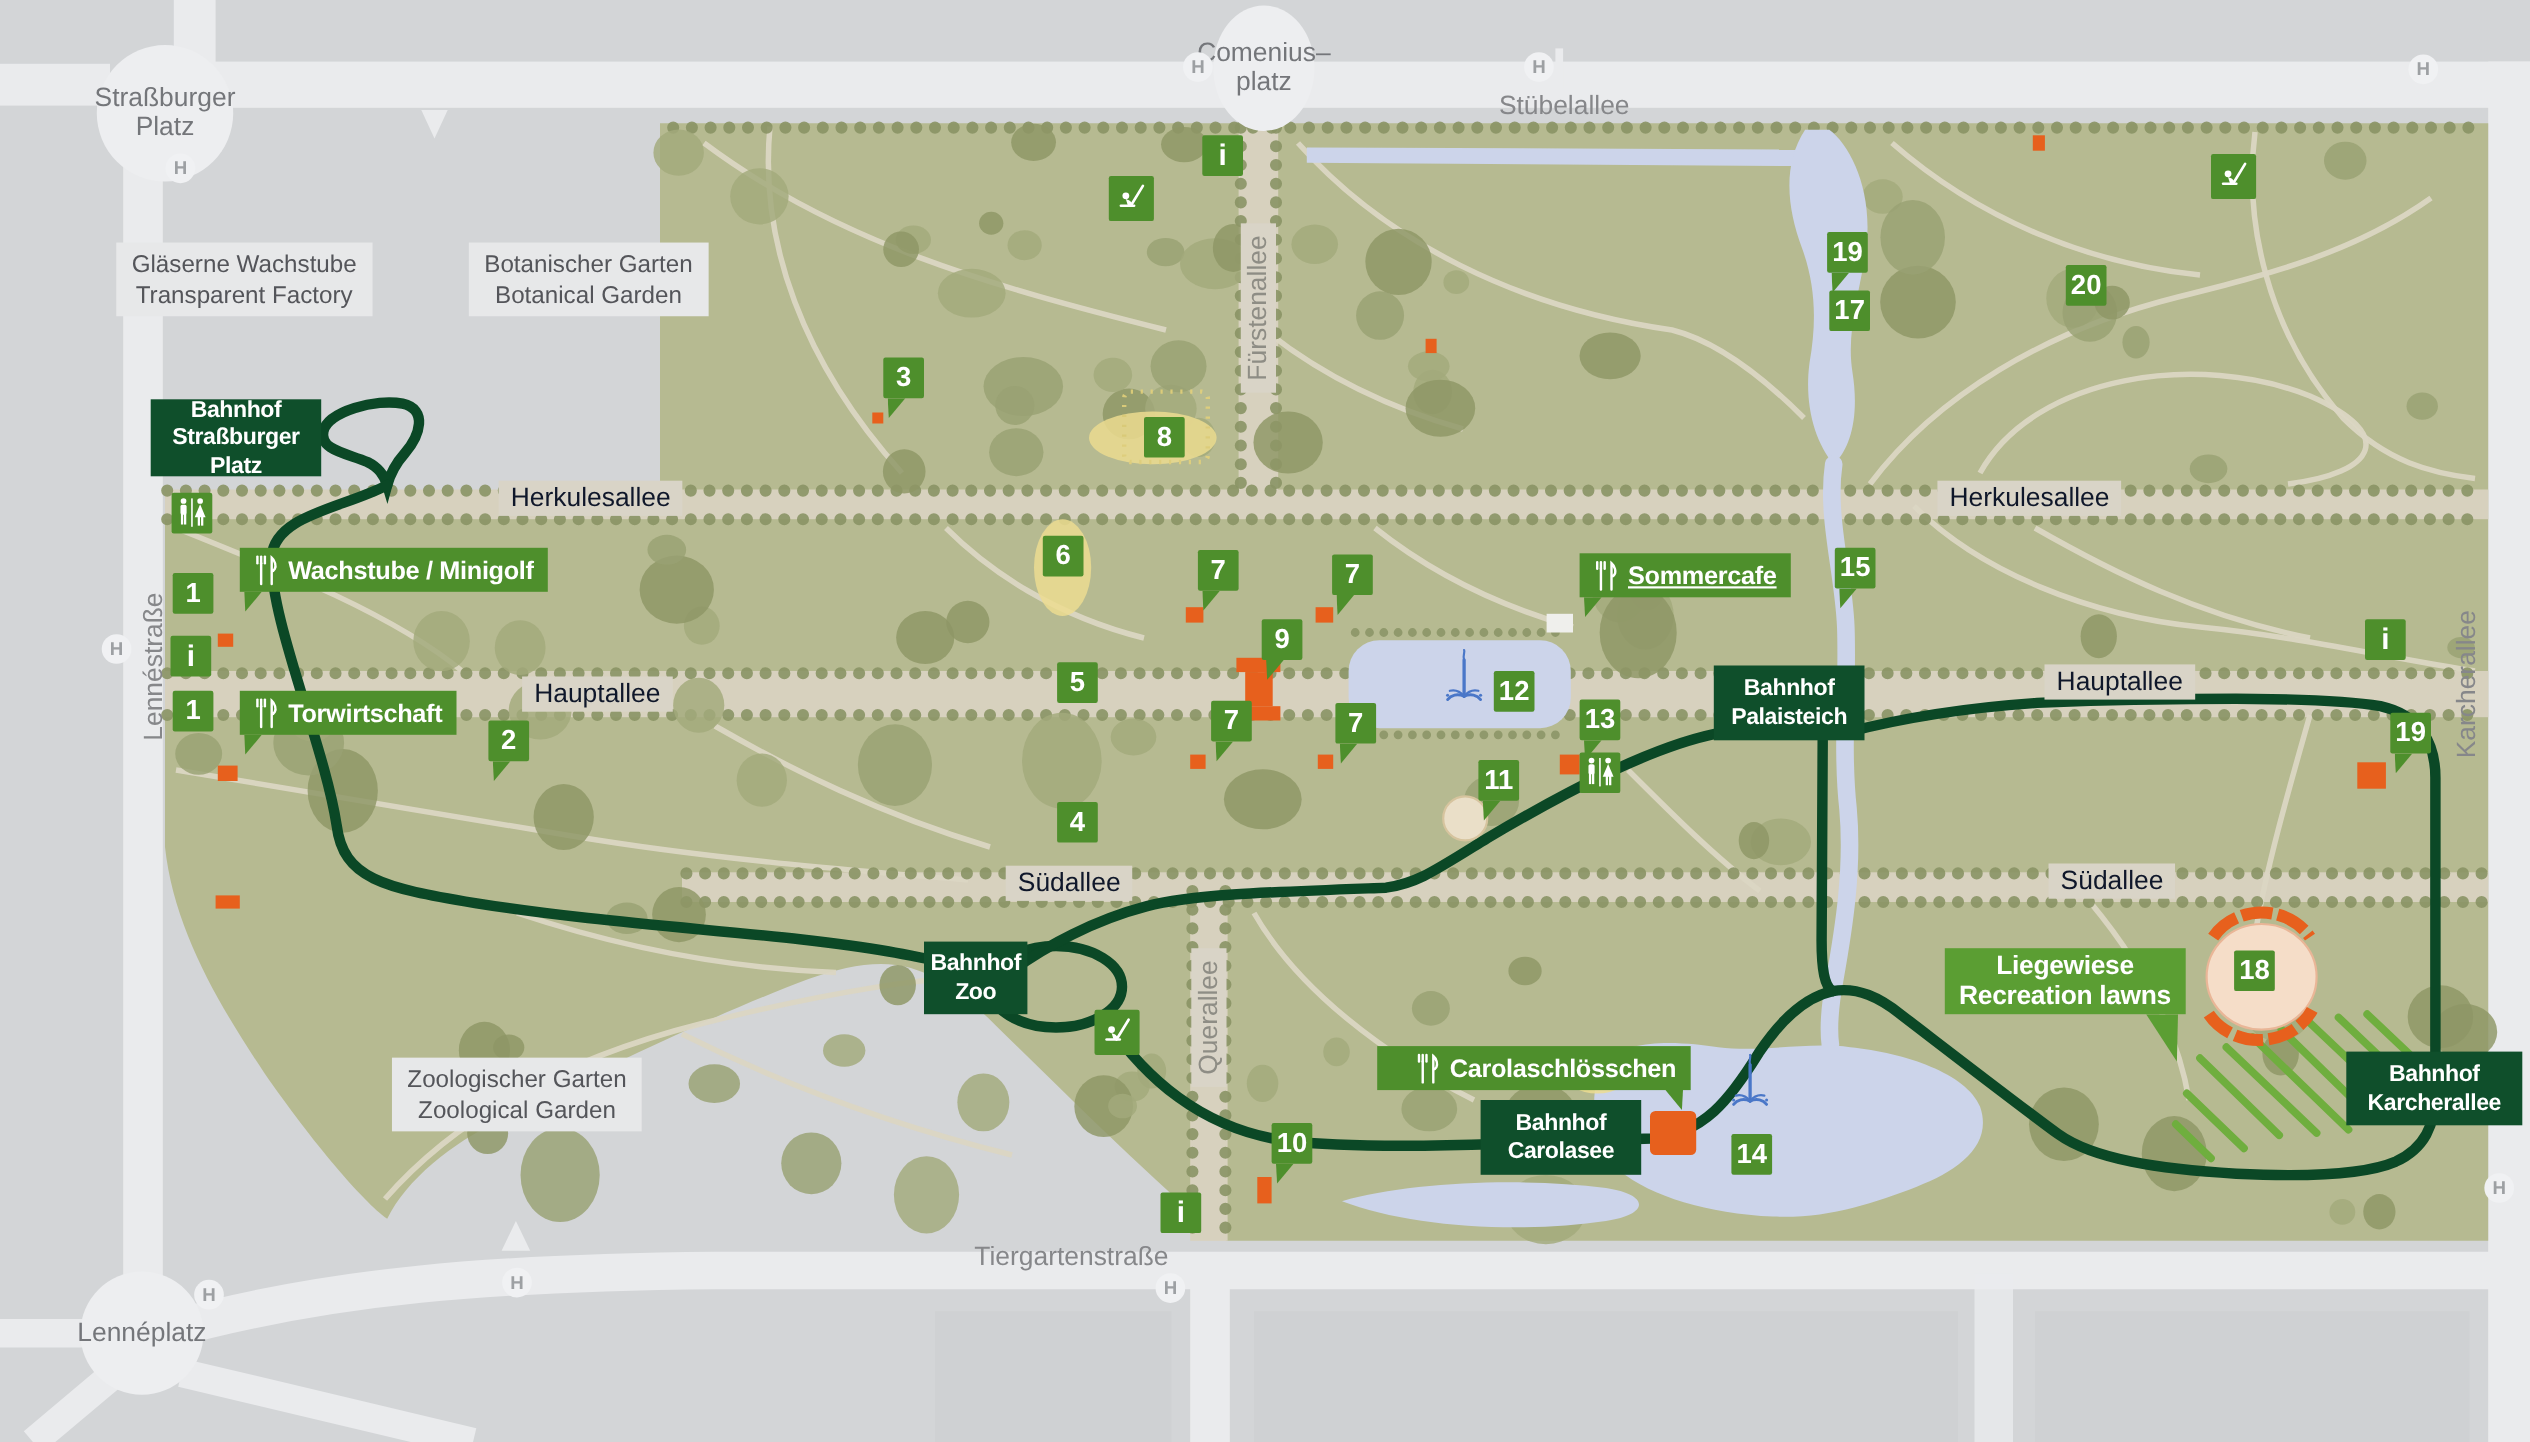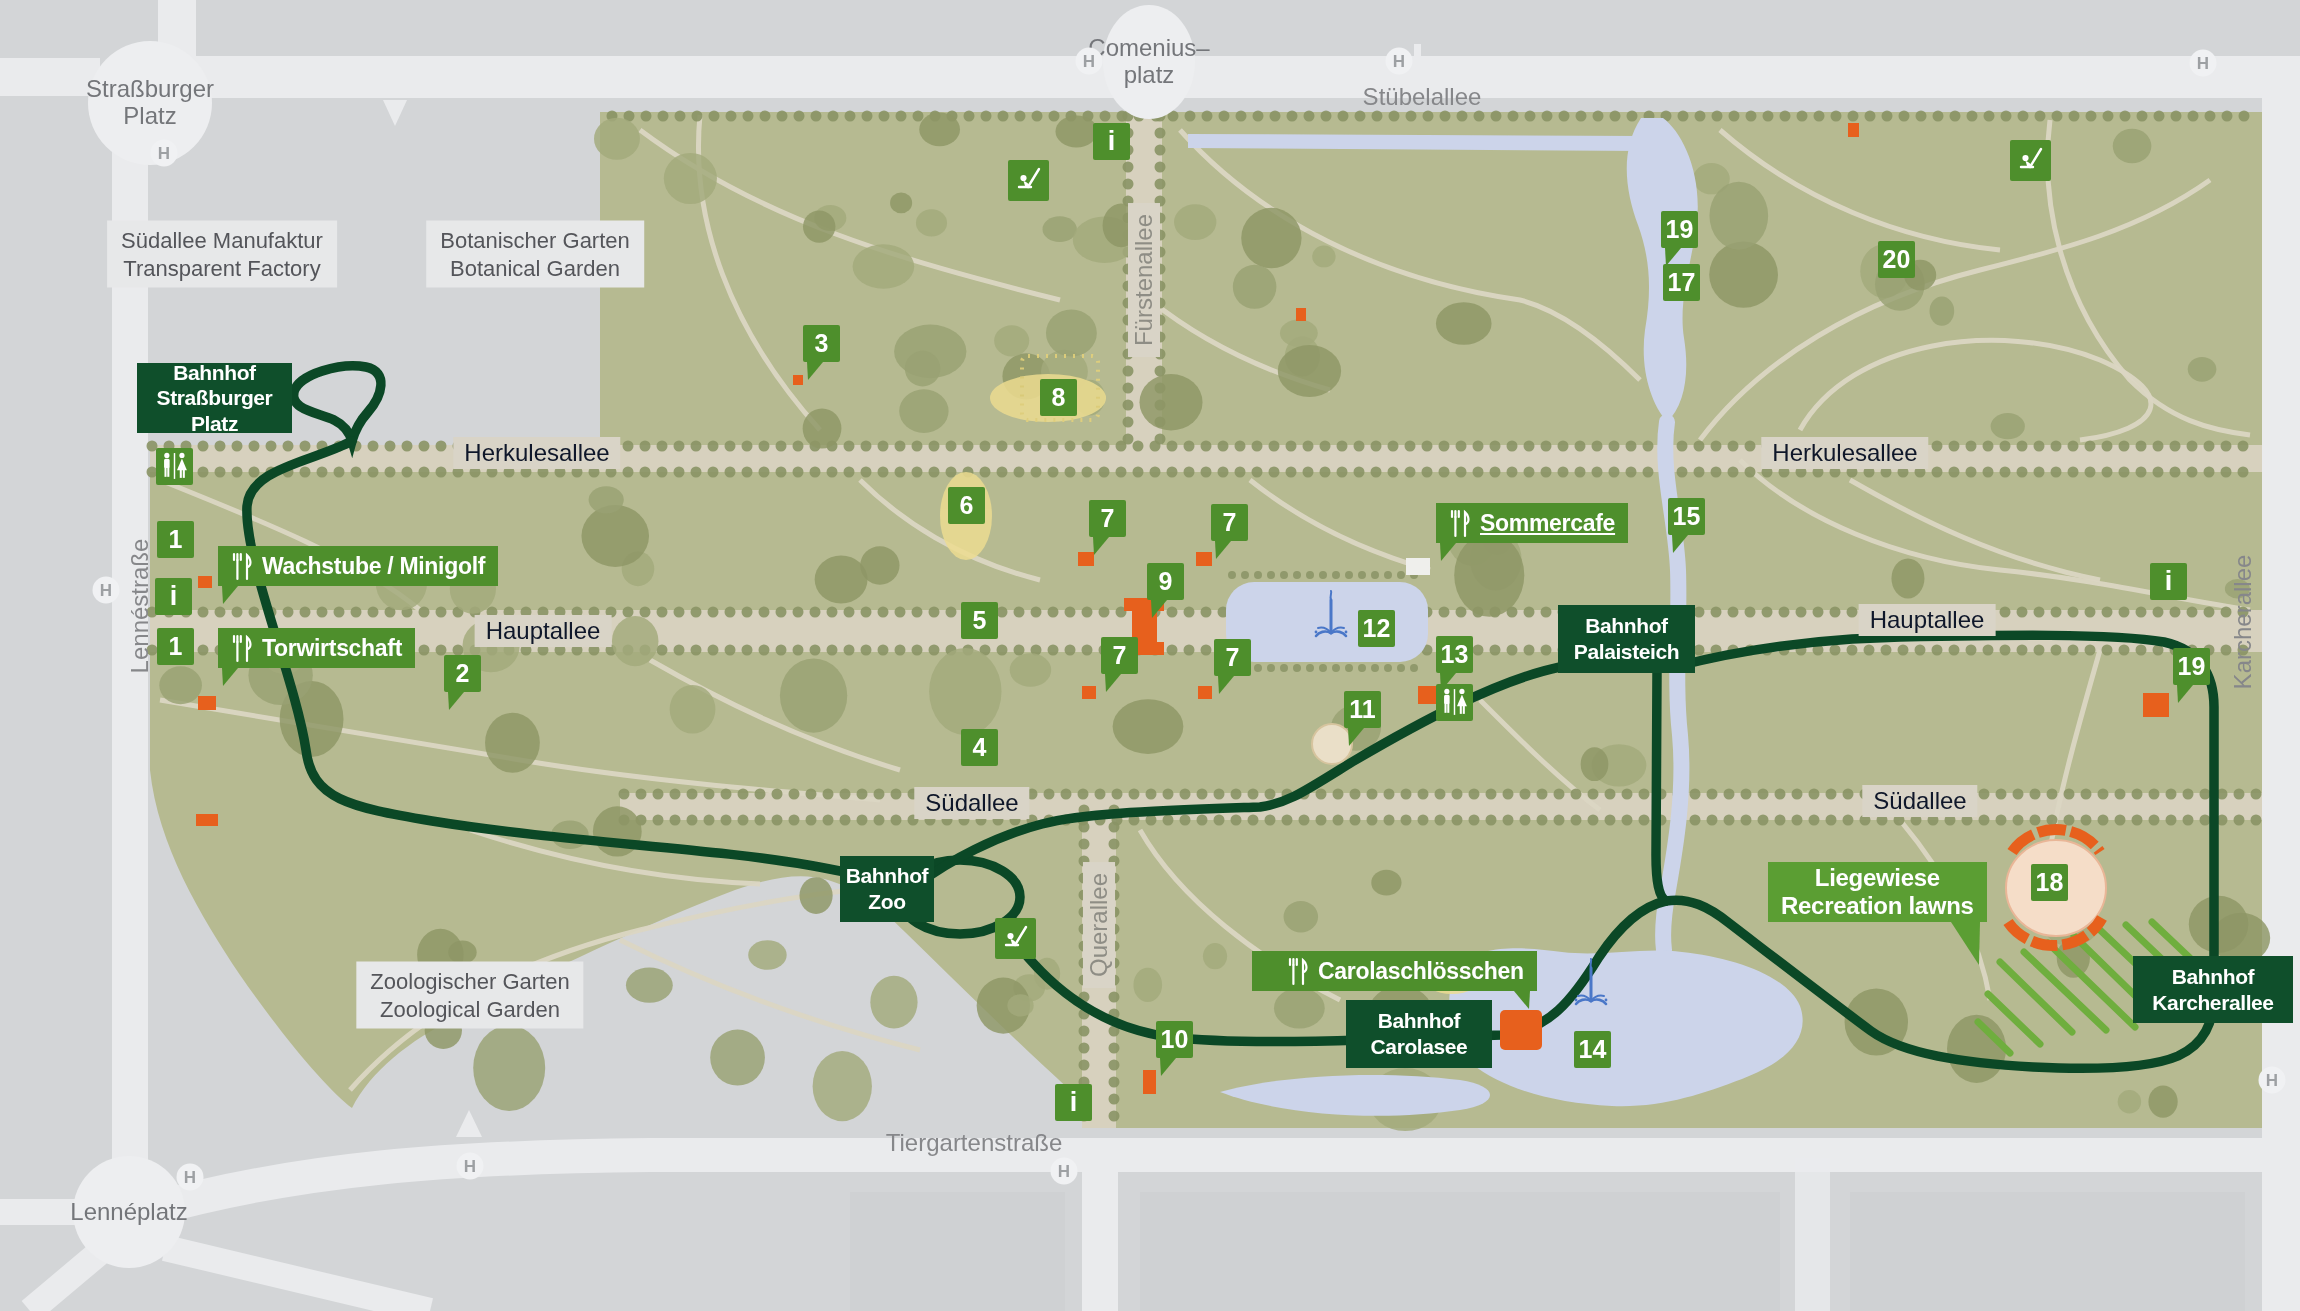--- a/index.html
+++ b/index.html
@@ -369,21 +369,21 @@
       <div class="street chip" style="left: 543px; top: 631px;"><span>Hauptallee</span></div>
       <div class="street chip" style="left: 1927px; top: 620px;"><span>Hauptallee</span></div>
       <div class="street chip" style="left: 972px; top: 803px;"><span>Südallee</span></div>
       <div class="street chip" style="left: 1920px; top: 801px;"><span>Südallee</span></div>
       <div class="street chip-vert" style="left: 1144px; top: 280px;"><span>Fürstenallee</span></div>
       <div class="street chip-vert" style="left: 1099px; top: 925px;"><span>Querallee</span></div>
       <div class="street vert" style="left: 140px; top: 606px;"><span>Lennéstraße</span></div>
       <div class="street vert" style="left: 2243px; top: 622px;"><span>Karcherallee</span></div>
       <div class="street " style="left: 974px; top: 1143px;"><span>Tiergartenstraße</span></div>
       <div class="area" style="left: 222px; top: 254px;">
-        <span>Südallee Manufaktur</span>
+        <span>Gläserne Wachstube</span>
         <span>Transparent Factory</span>
       </div>
       <div class="area" style="left: 535px; top: 254px;">
         <span>Botanischer Garten</span>
         <span>Botanical Garden</span>
       </div>
       <div class="area" style="left: 470px; top: 995px;">
         <span>Zoologischer Garten</span>
         <span>Zoological Garden</span>
       </div>
@@ -617,21 +617,21 @@
         <span>19</span>
         <div class="tail">
           <svg class="tail" width="17" height="19" viewBox="0 0 17 19">
             <polygon points="0,0 16,0 1,18" fill="#4e8f2c"></polygon>
           </svg>
         </div>
       </div>
       <div class="marker" style="left: 1878px; top: 241px;">
         <span>20</span>
       </div>
-      <div class="poi" style="left: 218px; top: 546px;">
+      <div class="poi" style="left: 218px; top: 498px;">
         <span style="line-height: 0;"><svg width="21" height="29" viewBox="0 0 21 29">
             <g stroke="#fff" stroke-width="2.2" stroke-linecap="round" fill="none">
               <path d="M3 2v6"></path>
               <path d="M6.4 2v6"></path>
               <path d="M9.8 2v6"></path>
               <path d="M6.4 8v19"></path>
               <path d="M16 27V3 c3 2.5 4.3 7.5 2.8 10.2 c-.7 1.3-1.8 2-2.8 2.2"></path>
             </g>
           </svg></span>
         <span>Wachstube / Minigolf</span>

